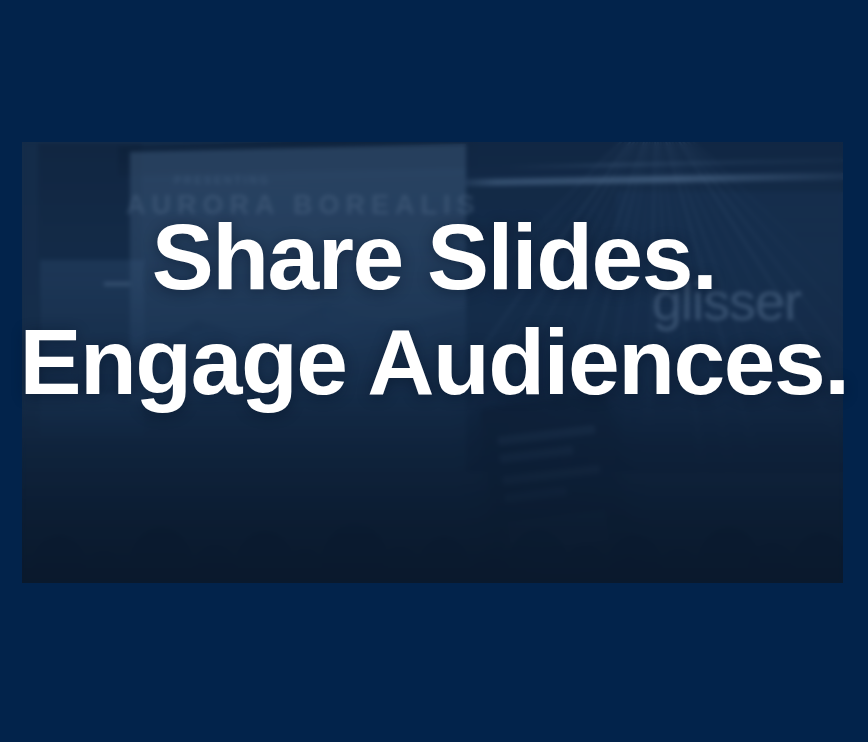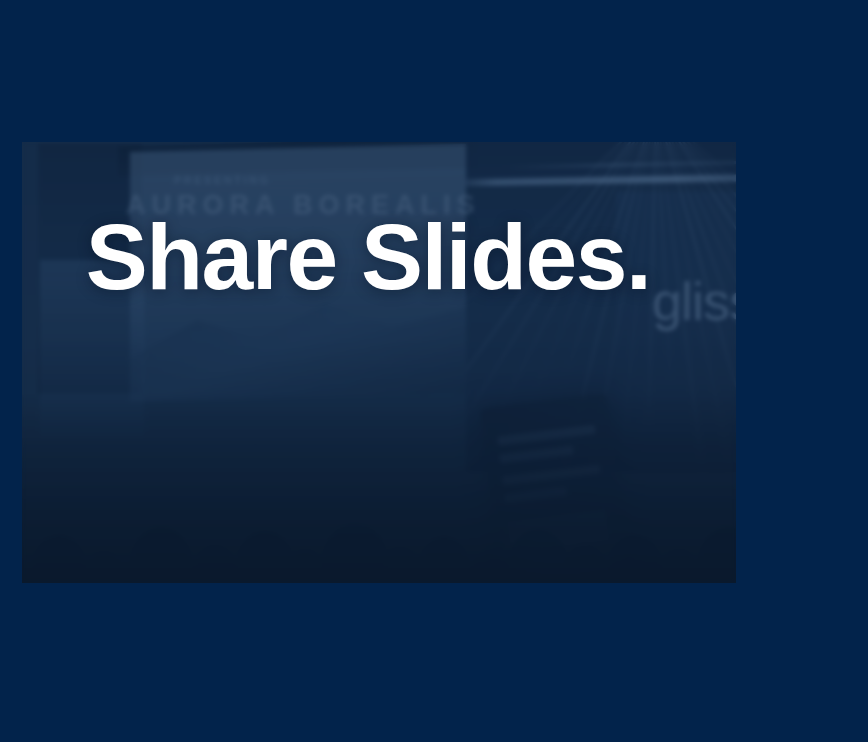--- a/index.html
+++ b/index.html
@@ -9,21 +9,21 @@
   }
   body {
     width: 868px;
     height: 742px;
     overflow: hidden;
     font-family: "Liberation Sans", sans-serif;
   }
 
   #stage {
     position: relative;
-    width: 736px;
+    width: 868px;
     height: 742px;
     background: #02234b;
     overflow: hidden;
   }
 
   
   #banner {
     position: absolute;
     left: 22px;
     top: 142px;
@@ -333,15 +333,16 @@
       <span>glisser</span>
     </div>
 
     <div class="tint"></div>
     <div class="tint2"></div>
     <div class="blurlayer"></div>
   </div>
 
   <div id="headline">
     <span class="hl">Share Slides.</span>
+    <span class="hl">Engage Audiences.</span>
   </div>
 
 </div>
 
 </body></html>

